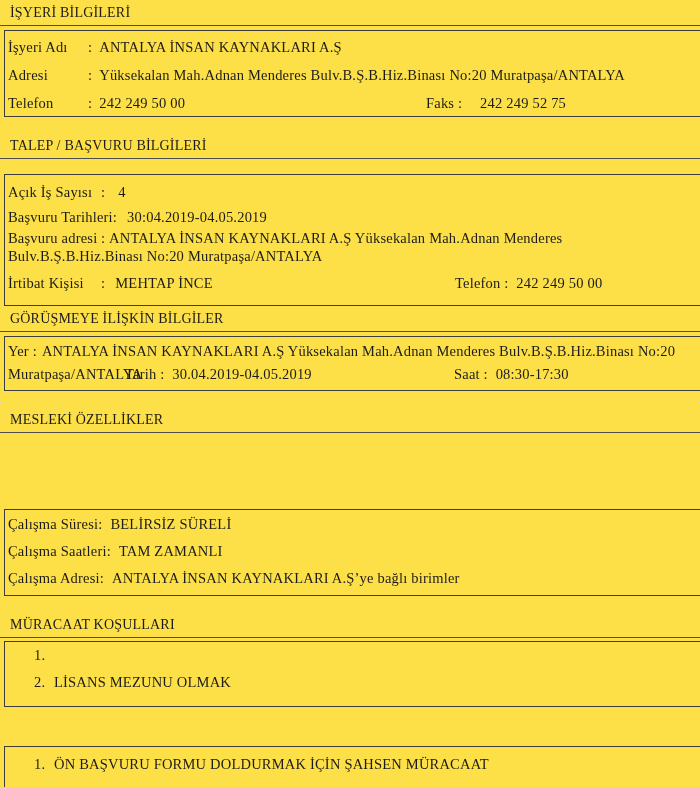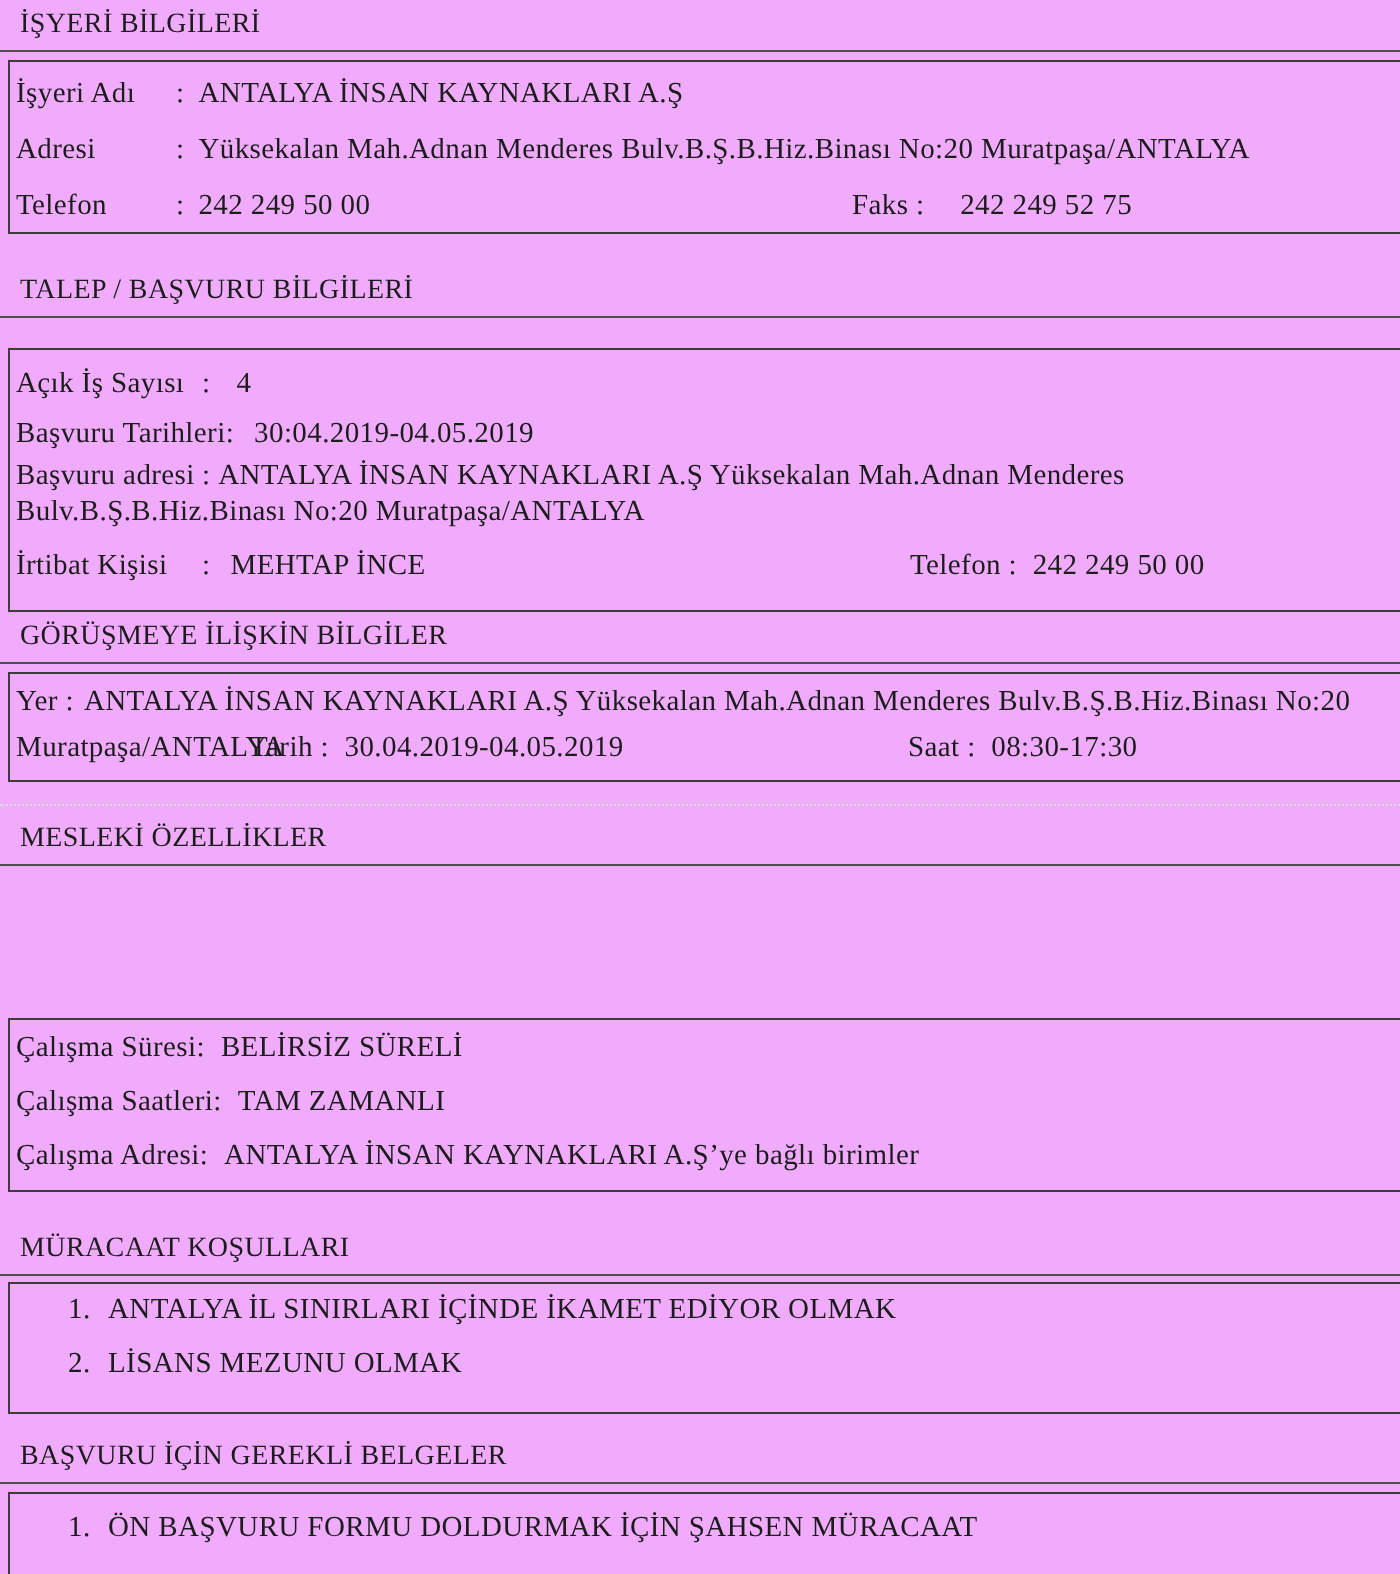--- a/index.html
+++ b/index.html
@@ -1,18 +1,18 @@
 <!DOCTYPE html>
 <html lang="tr"><head>
 <meta charset="utf-8">
 <style>
   html,body{margin:0;padding:0;background:#ffffff;}
   .page{
     position:relative;width:700px;height:787px;overflow:hidden;
-    background:#f0abfc;color:#1c1c1c;
+    background:#fde047;color:#1c1c1c;
     font-family:"Liberation Serif","DejaVu Serif",serif;
     font-size:14.5px;letter-spacing:0.2px;
   }
   .page *{box-sizing:border-box;}
   .sec-title{
     position:absolute;left:0;width:700px;line-height:16px;
     padding:0 0 4px 10px;font-size:14px;
     border-bottom:1px solid #4d4d4d;white-space:nowrap;
   }
   .box{
@@ -124,29 +124,27 @@
       <span class="lbl w90">Çalışma Adresi</span>
       <span class="sep">:</span>
       <span class="val" style="margin-left:8px">ANTALYA İNSAN KAYNAKLARI A.Ş’ye bağlı birimler</span>
     </div>
   </div>
 
   <div class="sec-title" style="top:617px">MÜRACAAT KOŞULLARI</div>
   <div class="box" style="top:641px;height:66px">
     <div class="listitem" style="height:27px">
       <span class="num">1.</span>
-      <span>ANTALYA İL SINIRLARI İÇİNDE İKAMET EDİYOR OLMAK</span>
     </div>
     <div class="listitem" style="height:27px">
       <span class="num">2.</span>
       <span>LİSANS MEZUNU OLMAK</span>
     </div>
   </div>
 
-  <div class="sec-title" style="top:721px">BAŞVURU İÇİN GEREKLİ BELGELER</div>
   <div class="box" style="top:746px;height:45px;border-bottom:none;padding-top:6px">
     <div class="listitem" style="height:22px">
       <span class="num">1.</span>
       <span>ÖN BAŞVURU FORMU DOLDURMAK İÇİN ŞAHSEN MÜRACAAT</span>
     </div>
   </div>
 
 </div>
 
 </body></html>

